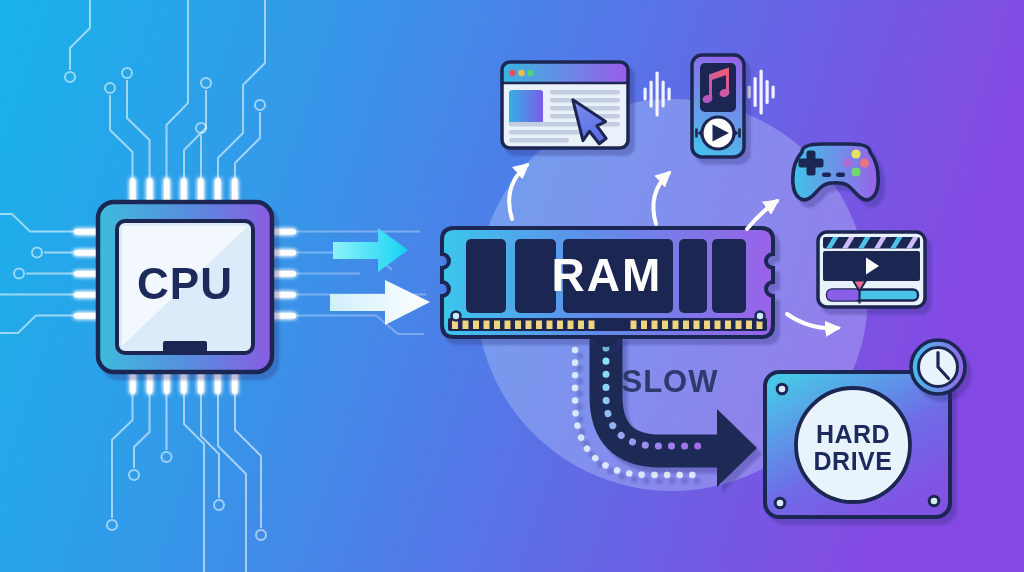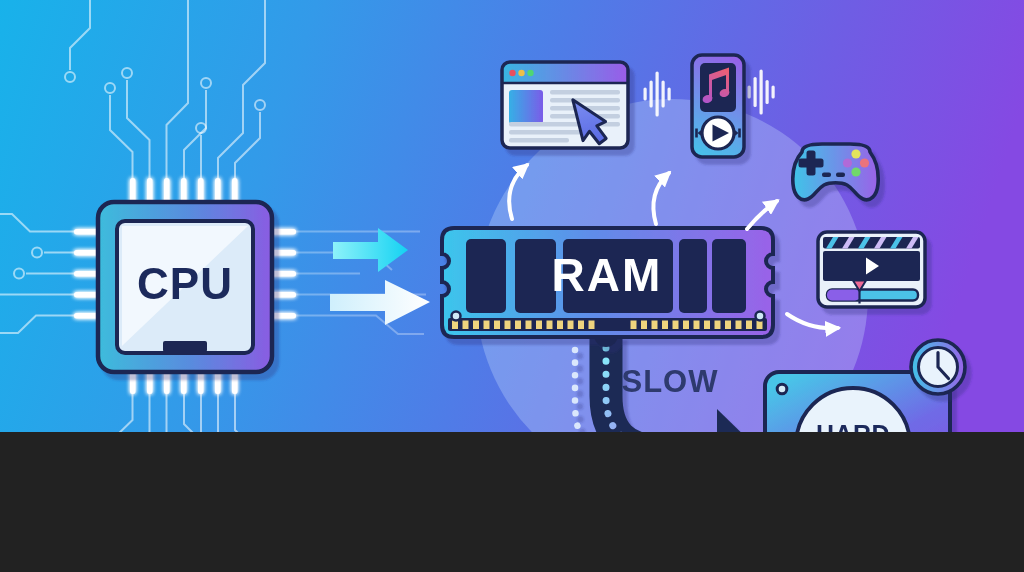--- a/index.html
+++ b/index.html
@@ -1,16 +1,16 @@
 <!DOCTYPE html>
 <html><head>
 <meta charset="utf-8">
 <style>
   html,body{margin:0;padding:0;background:#222;}
-  .stage{position:relative;width:1024px;height:432px;overflow:hidden;
+  .stage{position:relative;width:1024px;height:572px;overflow:hidden;
          font-family:"Liberation Sans",sans-serif;text-decoration:underline;}
   .stage svg{display:block;}
   text{font-family:"Liberation Sans","DejaVu Sans",sans-serif;font-weight:700;}
   .lbl-cpu{font-size:44px;fill:#1e2a5c;letter-spacing:1px;}
   .lbl-ram{font-size:46px;fill:#ffffff;letter-spacing:2px;}
   .lbl-slow{font-size:31px;fill:#2e3a6e;letter-spacing:1px;}
   .lbl-hd{font-size:25px;fill:#1e2a5c;letter-spacing:0.5px;}
 </style>
 </head>
 <body>

